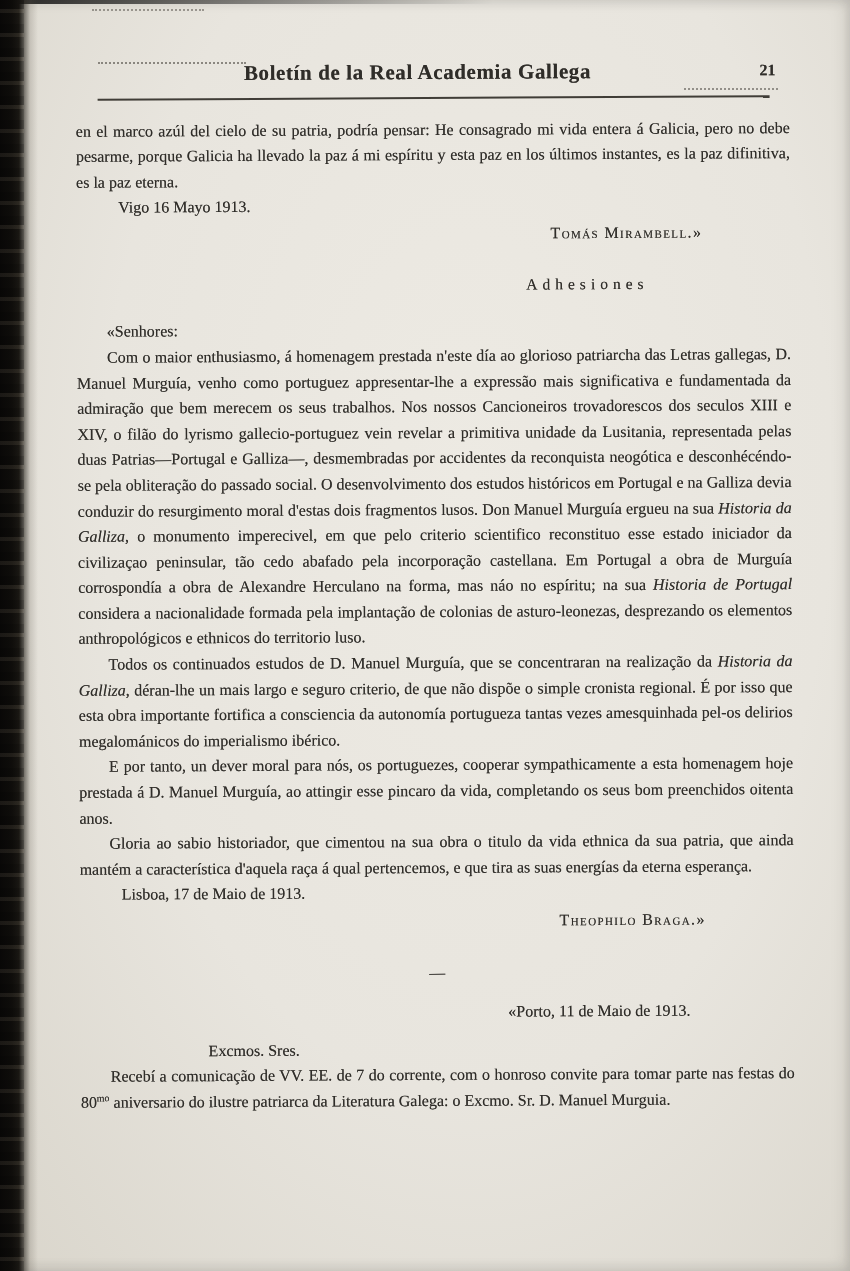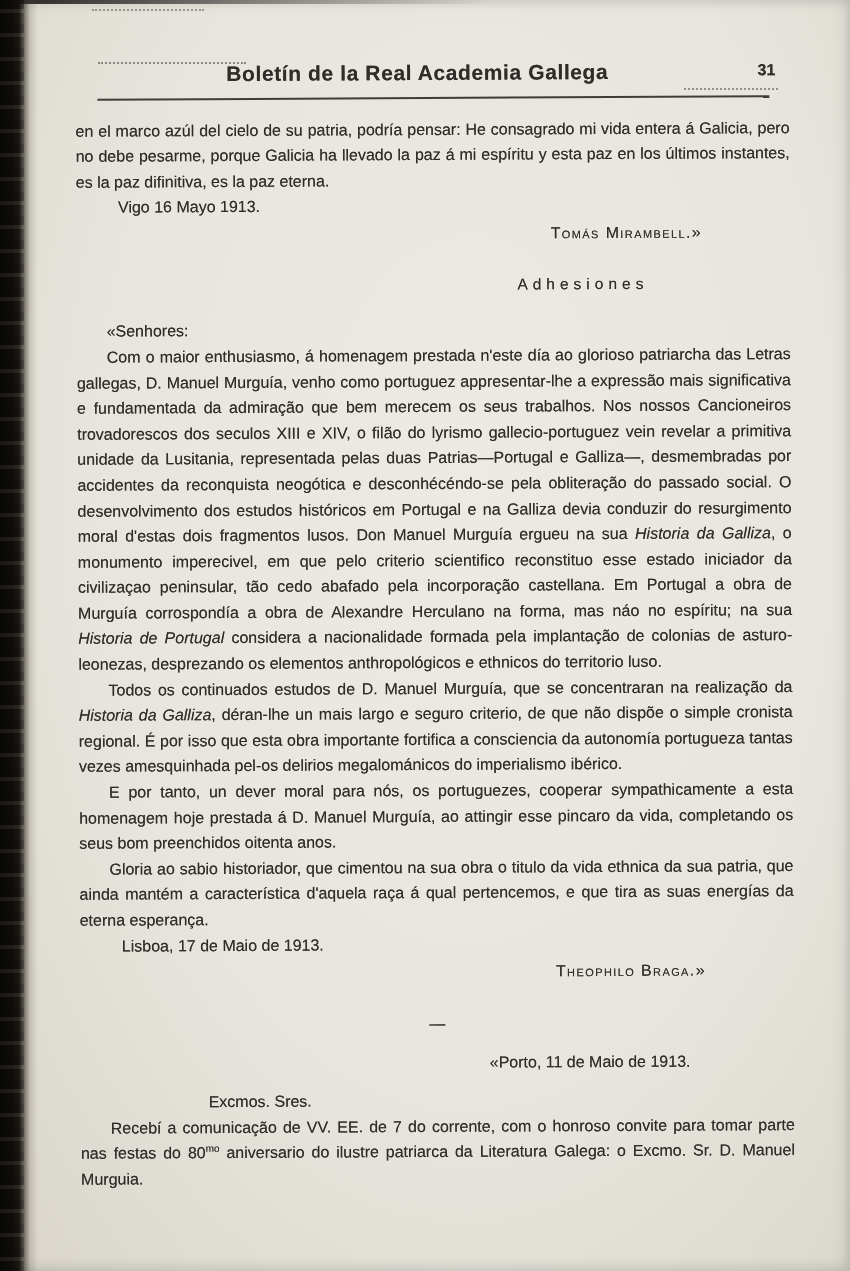--- a/index.html
+++ b/index.html
@@ -12,21 +12,21 @@
   * { margin: 0; padding: 0; box-sizing: border-box; }
   html, body { background: #b9b6ae; }
   .page {
     position: relative;
     width: 850px;
     height: 1271px;
     margin: 0 auto;
     overflow: hidden;
     background: radial-gradient(ellipse at 55% 38%, #edeae3 0%, var(--paper) 55%, var(--paper-edge) 100%);
     box-shadow: inset -6px 0 16px rgba(0,0,0,.08), inset 0 -5px 12px rgba(0,0,0,.06), inset 0 4px 10px rgba(0,0,0,.07);
-    font-family: Liberation Sans, sans-serif;
+    font-family: Liberation Serif, serif;
     color: var(--ink);
   }
   
   .binding-edge {
     position: absolute; left: 0; top: 0; bottom: 0; width: 38px; z-index: 3;
     background: linear-gradient(to right,
       #0b0a09 0px, #12100d 12px, #1f1c17 19px,
       rgba(52,48,41,.55) 25px, rgba(86,79,68,.2) 30px, rgba(86,79,68,0) 38px);
   }
   .binding-edge::after {
@@ -91,21 +91,21 @@
   <div class="binding-edge"></div>
   <div class="top-edge"></div>
   <div class="dots-a"></div>
   <div class="dots-b"></div>
   <div class="dots-c"></div>
 
   <div class="content">
 
     <header class="masthead">
       <h1 class="journal-title">Boletín de la Real Academia Gallega</h1>
-      <span class="page-number">31</span>
+      <span class="page-number">21</span>
     </header>
     <hr class="header-rule">
 
     <p class="no-indent">en el marco azúl del cielo de su patria, podría pensar: He consagrado mi vida entera á Galicia, pero no debe pesarme, porque Galicia ha llevado la paz á mi espíritu y esta paz en los últimos instantes, es la paz difinitiva, es la paz eterna.</p>
     <p class="dateline">Vigo 16 Mayo 1913.</p>
     <p class="signature">Tomás Mirambell.»</p>
 
     <h2 class="section-heading">Adhesiones</h2>
 
     <p class="salutation">«Senhores:</p>

